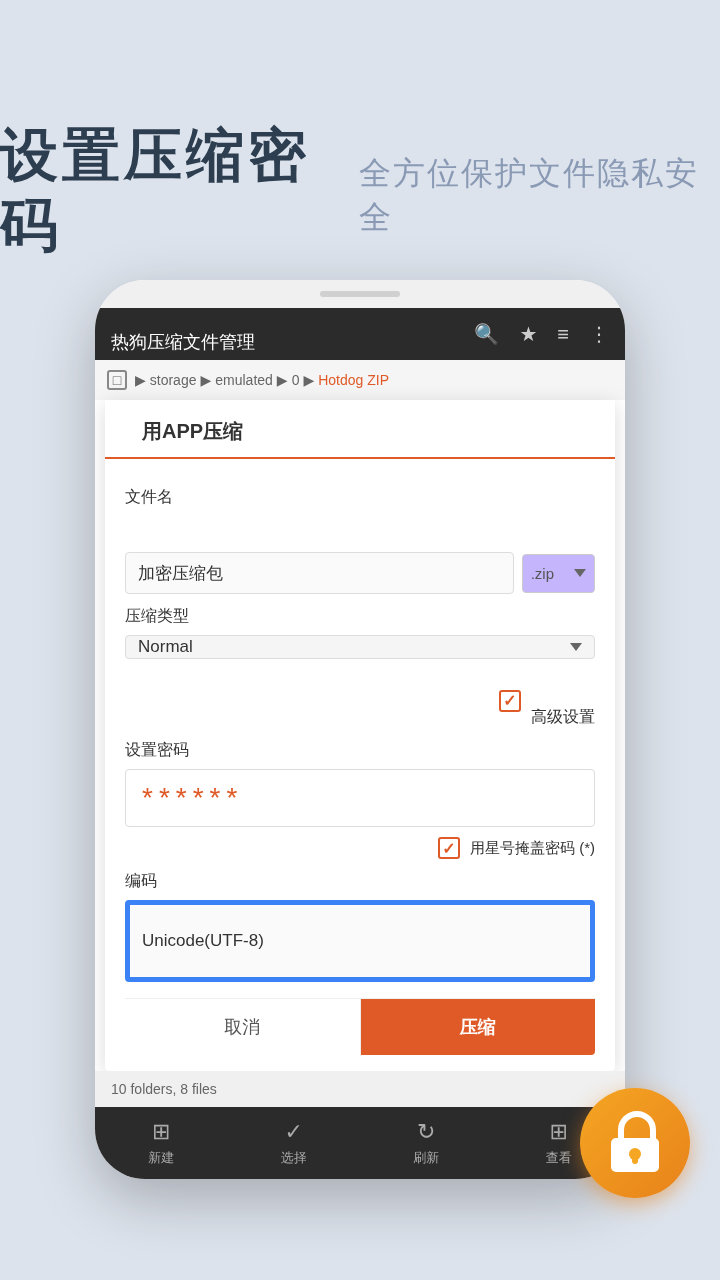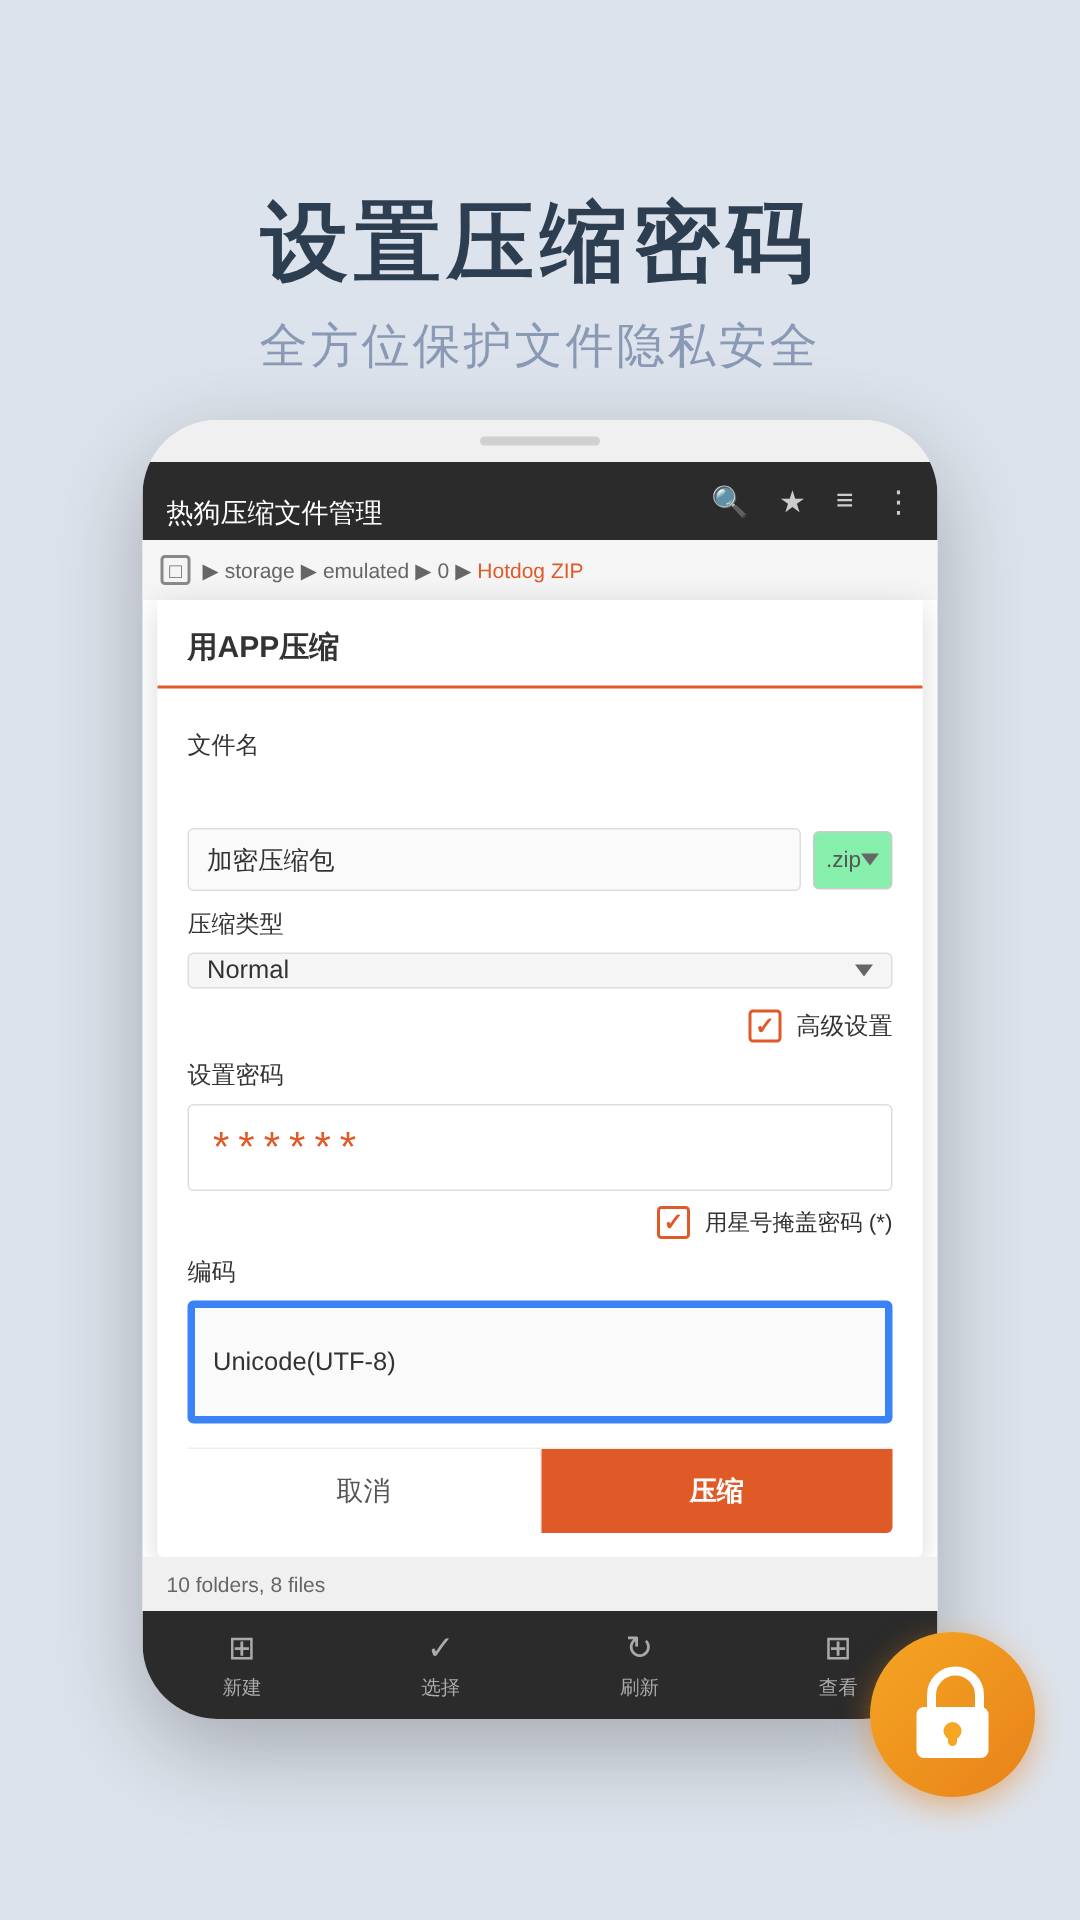--- a/index.html
+++ b/index.html
@@ -11,21 +11,21 @@
       overflow: hidden;
       position: relative;
     }
 
     
     .bg-area {
       width: 100%;
       height: 340px;
       background: #dde3ec;
       display: flex;
-      flex-direction: column;
+      flex-direction: row;
       align-items: center;
       justify-content: center;
       padding-top: 40px;
     }
 
     .main-title {
       font-size: 58px;
       font-weight: 900;
       color: #2c3e50;
       letter-spacing: 4px;
@@ -120,21 +120,21 @@
 
     
     .dialog {
       background: white;
       margin: 0 10px;
       border-radius: 4px;
       box-shadow: 0 4px 20px rgba(0,0,0,0.15);
     }
     .dialog-title-bar {
       background: white;
-      padding: 18px 20px 12px;
+      padding: 18px 37px 12px;
       border-bottom: 2px solid #e05a28;
     }
     .dialog-title {
       font-size: 20px;
       font-weight: 600;
       color: #333;
     }
     .dialog-body {
       padding: 16px 20px;
     }
@@ -158,29 +158,29 @@
       border: 1px solid #ddd;
       border-radius: 4px;
       padding: 10px 12px;
       font-size: 17px;
       color: #333;
       background: #fafafa;
       outline: none;
     }
 
     .ext-badge {
-      background: #86efac;
+      background: #c4b5fd;
       border: 1px solid #ccc;
       border-radius: 4px;
       padding: 10px 8px;
       font-size: 15px;
       color: #555;
       display: flex;
       align-items: center;
-      gap: 0;
+      gap: 20px;
       white-space: nowrap;
     }
 
     .dropdown-input {
       width: 100%;
       border: 1px solid #ddd;
       border-radius: 4px;
       padding: 1px 12px;
       font-size: 17px;
       color: #333;
@@ -213,20 +213,21 @@
     }
     .checkbox-check {
       color: #e05a28;
       font-size: 16px;
       font-weight: bold;
     }
 
     .advanced-label {
       font-size: 16px;
       color: #333;
+      margin-top: 34px;
     }
 
     .password-input {
       width: 100%;
       border: 1px solid #ddd;
       border-radius: 4px;
       padding: 12px 16px;
       font-size: 28px;
       color: #e05a28;
       background: white;

